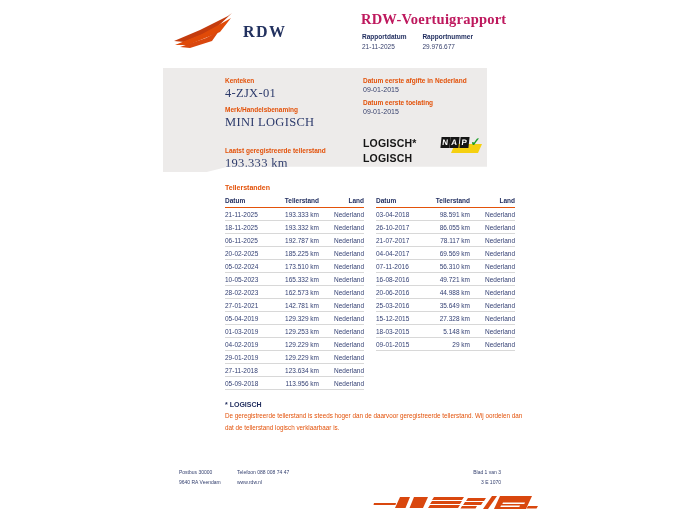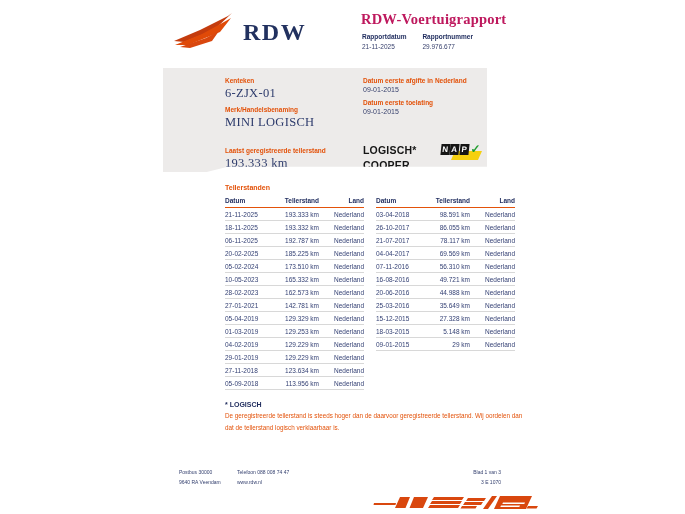--- a/index.html
+++ b/index.html
@@ -4,40 +4,40 @@
 <style>
   html,body{margin:0;padding:0;}
   body{
     width:685px;height:514px;position:relative;background:#ffffff;
     font-family:"Liberation Sans", sans-serif;overflow:hidden;
     -webkit-font-smoothing:antialiased;
   }
 
   
   #logo{position:absolute;left:172px;top:11px;display:flex;align-items:center;}
-  #logo-text{font-family:"Liberation Serif",serif;font-weight:bold;font-size:24px;
+  #logo-text{font-family:"Liberation Serif",serif;font-weight:bold;font-size:16px;
     color:#22315f;letter-spacing:1.5px;margin-left:9px;}
   #doc-title{position:absolute;left:361px;top:11px;font-family:"Liberation Serif",serif;
     font-weight:bold;font-size:14.5px;color:#be185d;letter-spacing:.2px;}
   #report-meta{position:absolute;left:362px;top:33px;display:flex;gap:16px;}
   .meta-label{font-size:6.5px;font-weight:bold;color:#1d2a5c;}
   .meta-value{font-size:6.5px;color:#39426e;margin-top:2.5px;}
 
   
   #panel{position:absolute;left:163px;top:68px;width:324px;height:104px;background:#edebea;
     clip-path:polygon(0 0,100% 0,100% 95%,20% 95%,13.5% 100%,0 100%);}
   .panel-label{font-size:6.5px;font-weight:bold;color:#e3520a;margin-bottom:2px;}
   .panel-value-lg{font-family:"Liberation Serif",serif;font-size:12.5px;color:#2c3a6b;letter-spacing:.3px;}
   .panel-value-sm{font-size:7px;color:#39426e;}
   #panel-left{position:absolute;left:62px;top:9px;}
   #panel-left .grp{margin-bottom:5px;}
   #panel-left .grp-last{margin-top:17px;}
   #panel-right{position:absolute;left:200px;top:9px;width:120px;}
   #panel-right .grp{margin-bottom:6px;}
-  #oordeel-row{display:flex;margin-top:28px;align-items:flex-start;justify-content:center;}
+  #oordeel-row{display:flex;margin-top:21px;align-items:flex-start;justify-content:center;}
   #oordeel-text{font-size:10.5px;font-weight:800;color:#151515;line-height:1.45;letter-spacing:.2px;}
   
   #nap-logo{position:relative;width:44px;height:18px;margin-left:24px;margin-top:1px;}
   #nap-yellow{position:absolute;left:12px;top:7px;width:27px;height:9px;background:#f5d010;
     transform:skewX(-24deg);}
   .nap-tiles{position:absolute;left:0;top:0;display:flex;gap:1px;}
   .nap-tile{width:8.5px;height:11px;background:#151515;color:#ffffff;font-size:8px;font-weight:bold;
     display:flex;align-items:center;justify-content:center;transform:skewX(-6deg);}
   #nap-check{position:absolute;left:30px;top:-2px;color:#1f9d2e;font-size:12px;font-weight:bold;}
 
@@ -96,21 +96,21 @@
   <div>
     <div class="meta-label">Rapportnummer</div>
     <div class="meta-value">29.976.677</div>
   </div>
 </div>
 
 <div id="panel">
   <div id="panel-left">
     <div class="grp">
       <div class="panel-label">Kenteken</div>
-      <div class="panel-value-lg">6-ZJX-01</div>
+      <div class="panel-value-lg">4-ZJX-01</div>
     </div>
     <div class="grp">
       <div class="panel-label">Merk/Handelsbenaming</div>
       <div class="panel-value-lg">MINI LOGISCH</div>
     </div>
     <div class="grp grp-last">
       <div class="panel-label">Laatst geregistreerde tellerstand</div>
       <div class="panel-value-lg">193.333 km</div>
     </div>
   </div>
@@ -120,21 +120,21 @@
       <div class="panel-label">Datum eerste afgifte in Nederland</div>
       <div class="panel-value-sm">09-01-2015</div>
     </div>
     <div class="grp">
       <div class="panel-label">Datum eerste toelating</div>
       <div class="panel-value-sm">09-01-2015</div>
     </div>
     <div id="oordeel-row">
       <div id="oordeel-text">
         <div>LOGISCH*</div>
-        <div>COOPER</div>
+        <div>LOGISCH</div>
       </div>
       <div id="nap-logo">
         <div id="nap-yellow"></div>
         <div class="nap-tiles">
           <span class="nap-tile">N</span>
           <span class="nap-tile">A</span>
           <span class="nap-tile">P</span>
         </div>
         <span id="nap-check">✓</span>
       </div>

